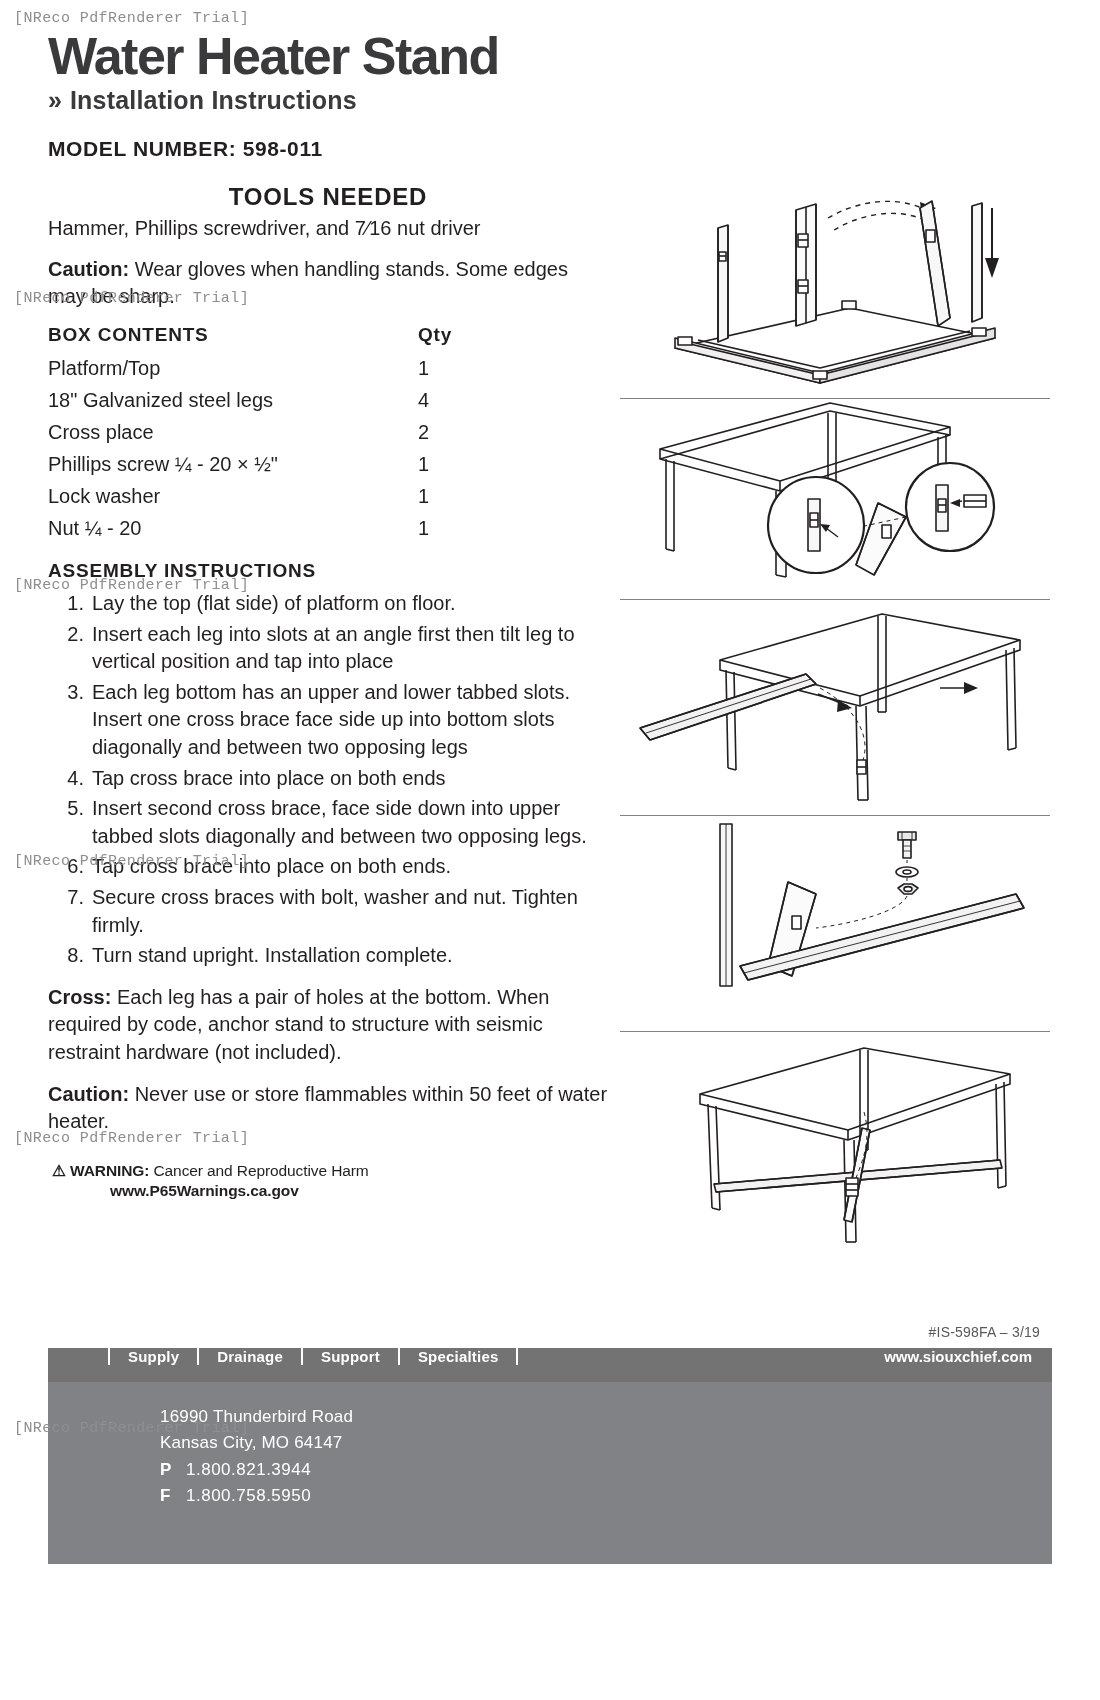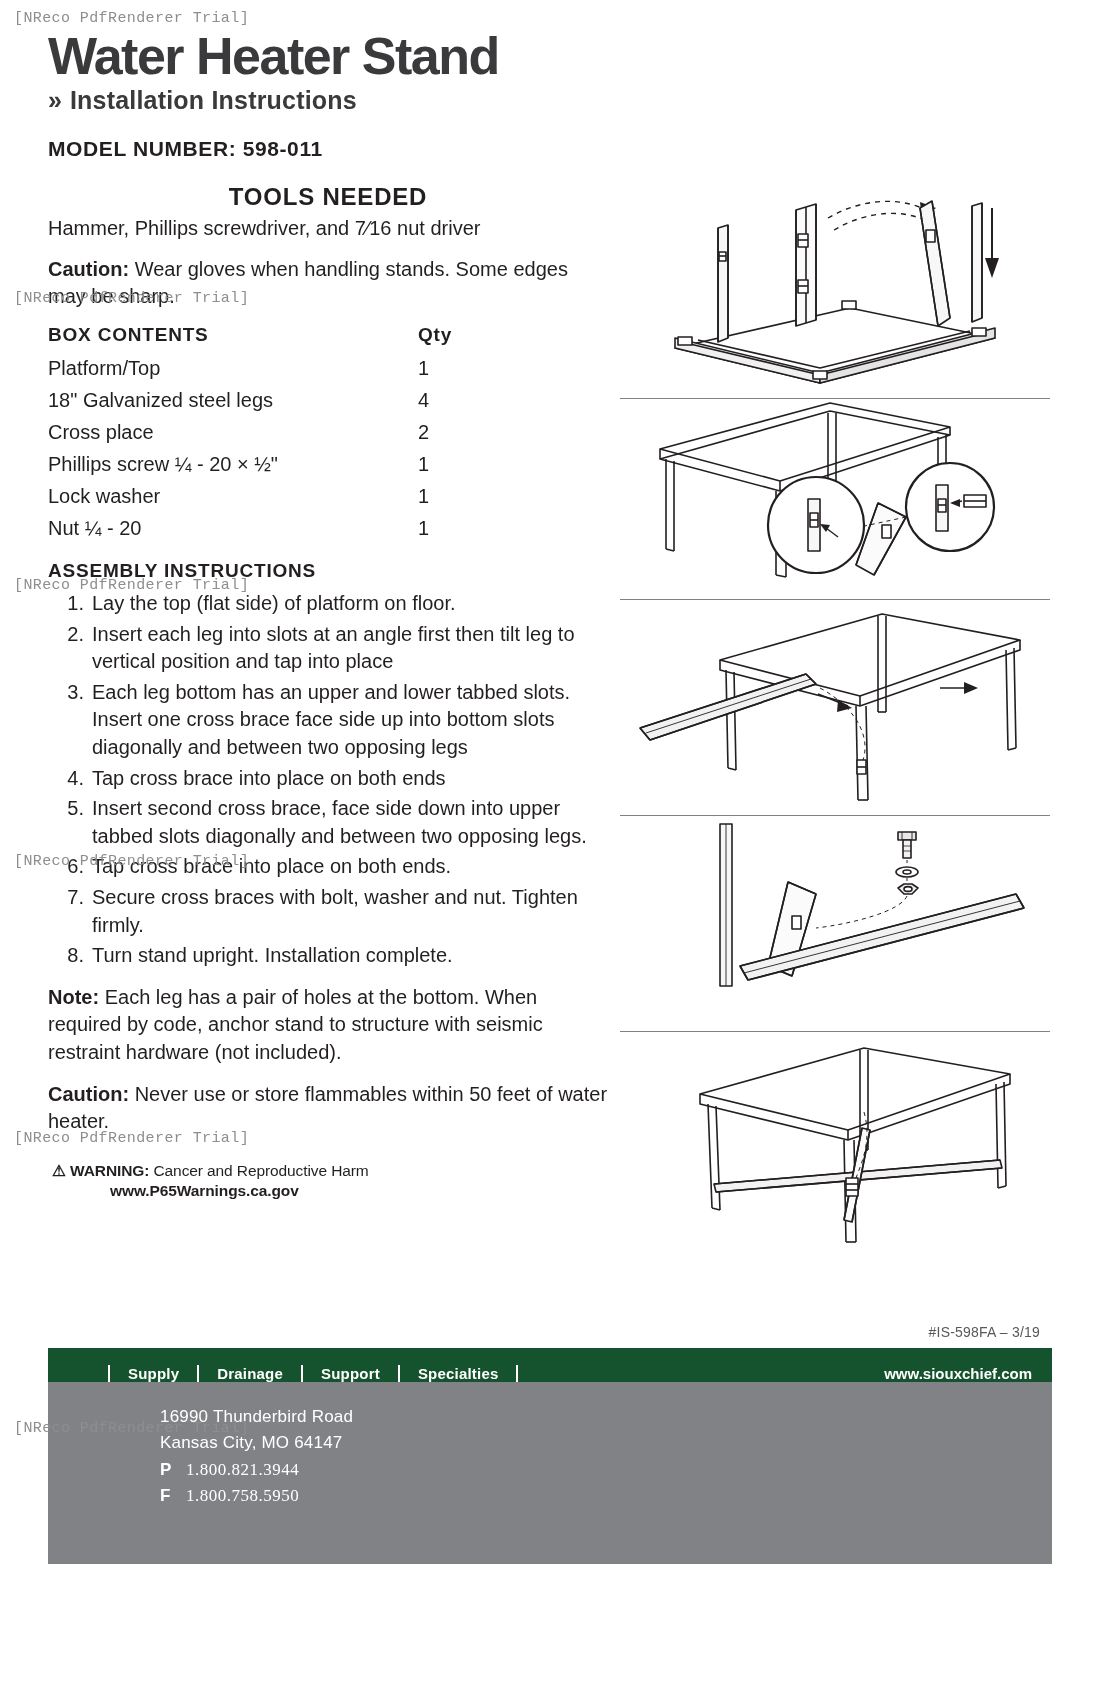--- a/index.html
+++ b/index.html
@@ -192,23 +192,23 @@
 
   
   .footer {
     position: absolute;
     left: 48px;
     top: 1348px;
     width: 1004px;
   }
   .tabbar {
     height: 34px;
-    background: #14532d;
-    display: flex;
-    align-items: flex-end;
+    background: #737373;
+    display: flex;
+    align-items: flex-start;
     position: relative;
   }
   .tabbar .tab {
     color: #ffffff;
     font-size: 15px;
     font-weight: bold;
     letter-spacing: 0.2px;
     display: flex;
     align-items: center;
     justify-content: center;
@@ -233,21 +233,21 @@
   }
   .addr {
     position: absolute;
     left: 112px;
     top: 22px;
     font-size: 17px;
     line-height: 1.55;
     letter-spacing: 0.2px;
   }
   .addr .phone {
-    font-family: Liberation Serif, serif;
+    font-family: Liberation Sans, sans-serif;
     letter-spacing: 0.5px;
   }
   .addr .plabel { display: inline-block; width: 26px; font-weight: bold; font-family: "Liberation Sans", sans-serif;}
   .logo {
     position: absolute;
     right: 28px;
     bottom: 16px;
     display: flex;
     align-items: flex-end;
     gap: 4px;
@@ -333,21 +333,21 @@
       <li><span class="num">1.</span><span>Lay the top (flat side) of platform on floor.</span></li>
       <li><span class="num">2.</span><span>Insert each leg into slots at an angle first then tilt leg to vertical position and tap into place</span></li>
       <li><span class="num">3.</span><span>Each leg bottom has an upper and lower tabbed slots. Insert one cross brace face side up into bottom slots diagonally and between two opposing legs</span></li>
       <li><span class="num">4.</span><span>Tap cross brace into place on both ends</span></li>
       <li><span class="num">5.</span><span>Insert second cross brace, face side down into upper tabbed slots diagonally and between two opposing legs.</span></li>
       <li><span class="num">6.</span><span>Tap cross brace into place on both ends.</span></li>
       <li><span class="num">7.</span><span>Secure cross braces with bolt, washer and nut. Tighten firmly.</span></li>
       <li><span class="num">8.</span><span>Turn stand upright. Installation complete.</span></li>
     </ol>
 
-    <p class="note"><b>Note:</b><span> Each leg has a pair of holes at the bottom. When required by code, anchor stand to structure with seismic restraint hardware (not included).</span></p>
+    <p class="note"><b>Cross:</b><span> Each leg has a pair of holes at the bottom. When required by code, anchor stand to structure with seismic restraint hardware (not included).</span></p>
 
     <p class="caution2"><b>Caution:</b><span> Never use or store flammables within 50 feet of water heater.</span></p>
 
     <div class="warning-block">
       <div class="warn-line1"><span>⚠</span> <span>WARNING:</span><span class="reg"> Cancer and Reproductive Harm</span></div>
       <div class="warn-line2">www.P65Warnings.ca.gov</div>
     </div>
   </div>
 
   <div class="docnum">#IS-598FA – 3/19</div>

